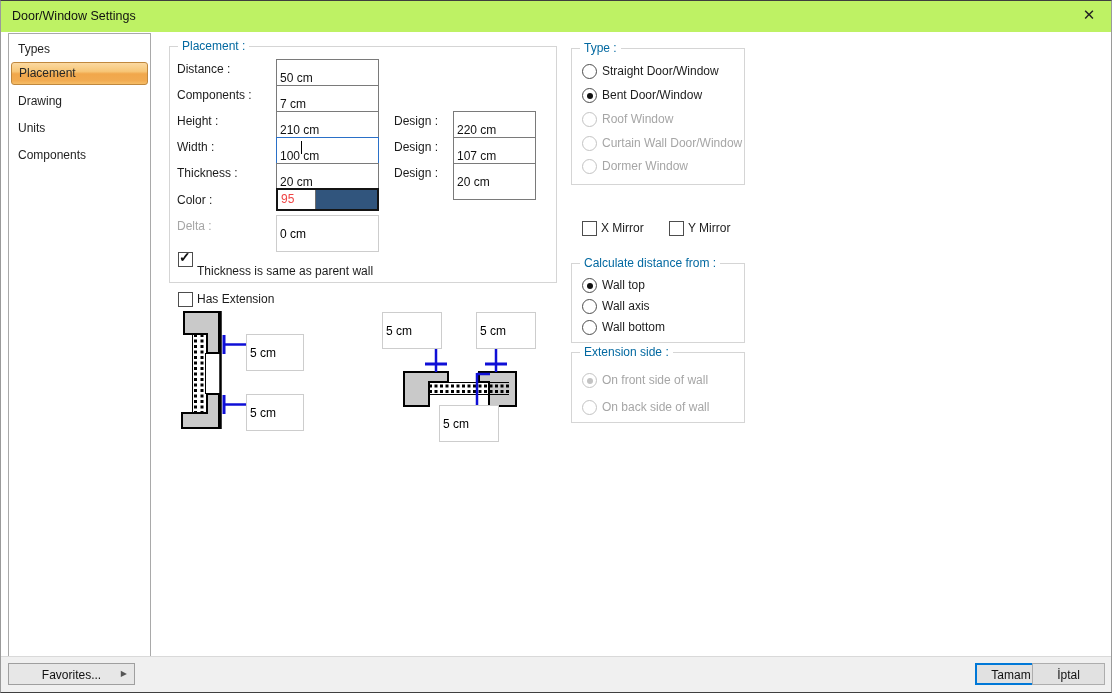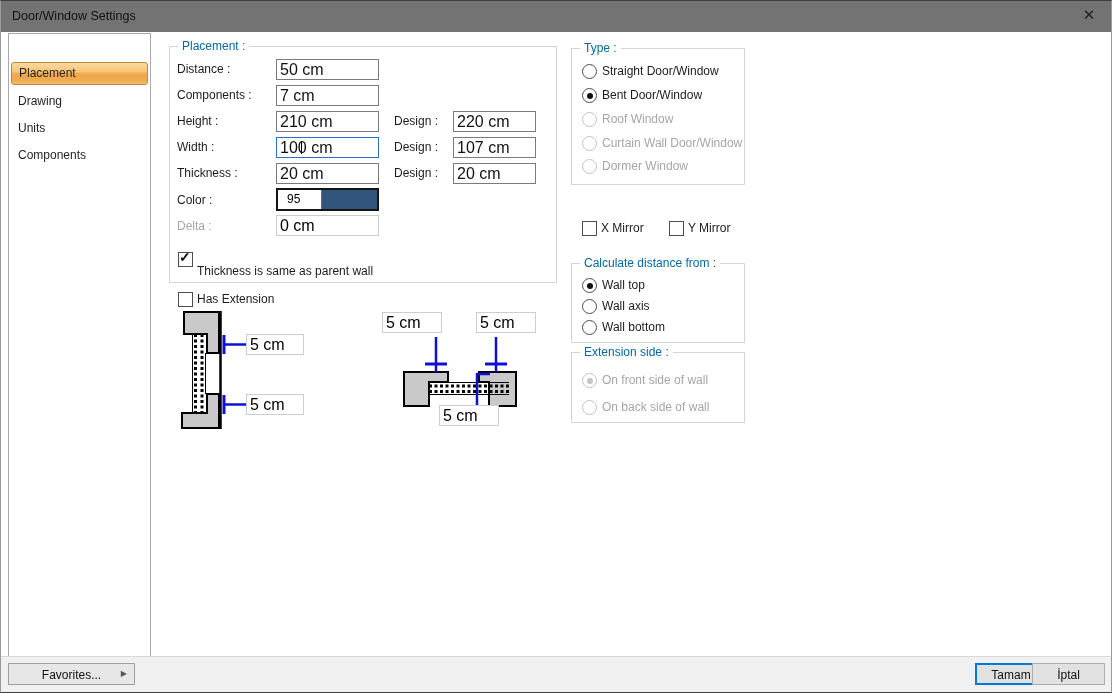--- a/index.html
+++ b/index.html
@@ -2,45 +2,45 @@
 <html><head>
 <meta charset="utf-8">
 <style>
   html,body{margin:0;padding:0;background:#d8d8d8;}
   .dialog{
     position:relative;width:1110px;height:691px;background:#ffffff;
     border:1px solid #9a9a9a;border-top-color:#3f3f3f;border-bottom-color:#3f3f3f;
     font-family:"Liberation Sans",sans-serif;font-size:12px;color:#1c1c1c;overflow:hidden;
   }
   
-  .titlebar{position:absolute;left:0;top:0;right:0;height:31px;background:#737373;}
+  .titlebar{position:absolute;left:0;top:0;right:0;height:31px;background:#bef264;}
   .title{position:absolute;left:11px;top:8px;font-size:12.5px;color:#111;}
   .close{position:absolute;right:13px;top:5px;font-size:15px;color:#222;width:18px;text-align:center;}
   
   .sidebar{position:absolute;left:7px;top:32px;width:141px;height:622px;border:1px solid #a9a9a9;background:#fff;}
   .side-item{position:absolute;left:2px;right:2px;height:24px;line-height:24px;padding-left:7px;color:#1f1f1f;}
   .side-item.selected{
     border:1px solid #c0883e;border-radius:3px;height:21px;line-height:21px;
     background:linear-gradient(180deg,#fbd9a1 0%,#f7c677 40%,#f1a74b 52%,#f1aa50 82%,#f6bd66 100%);
     color:#262626;
   }
   
   .gbox{position:absolute;border:1px solid #d5d5d5;}
   .gb-label{position:absolute;top:-8px;left:8px;background:#fff;padding:0 4px;white-space:nowrap;color:#0369a1;}
   
   .flabel{position:absolute;height:20px;line-height:20px;white-space:nowrap;}
   .tinput{
     position:absolute;height:19px;border:1px solid #7a7a7a;background:#fff;
-    font-family:"Liberation Sans",sans-serif;font-size:16px;color:#111;padding:0 3px;margin:0;
+    font-family:"Liberation Sans",sans-serif;font-size:12px;color:#111;padding:8px 3px;margin:0;
   }
   .tinput.focused{border-color:#2a70c8;}
   .tinput.disabled{border-color:#cdcdcd;color:#000000;}
   .caret{position:absolute;width:1px;height:13px;background:#000;}
   .colorctl{position:absolute;border:2px solid #141414;background:#fff;display:flex;align-items:stretch;}
-  .colorctl .cnum{width:34px;background:#fff;border-right:1px solid #6d6d6d;line-height:19px;padding-left:9px;color:#000000;}
+  .colorctl .cnum{width:34px;background:#fff;border-right:1px solid #6d6d6d;line-height:19px;padding-left:3px;color:#ef4444;}
   .colorctl .cswatch{flex:1;}
   
   .cb{position:absolute;width:13px;height:13px;border:1px solid #4d4d4d;background:#fff;}
   .cb .check-glyph{position:absolute;left:0px;top:-4px;font-size:14px;font-weight:bold;color:#101010;}
   .radio{position:absolute;width:13px;height:13px;border:1px solid #4d4d4d;border-radius:50%;background:#fff;}
   .radio.checked::after{content:"";position:absolute;left:3.5px;top:3.5px;width:6px;height:6px;border-radius:50%;background:#101010;}
   .radio.disabled{border-color:#c3c3c3;}
   .radio.disabled.checked::after{background:#c3c3c3;}
   .dis{color:#a6a6a6;}
   
@@ -58,20 +58,21 @@
 <body>
 
 <div class="dialog">
 
   <div class="titlebar">
     <span class="title">Door/Window Settings</span>
     <span class="close">✕</span>
   </div>
 
   <div class="sidebar">
+    <div class="side-item" style="top:3px">Types</div>
     <div class="side-item selected" style="top:28px">Placement</div>
     <div class="side-item" style="top:55px">Drawing</div>
     <div class="side-item" style="top:82px">Units</div>
     <div class="side-item" style="top:109px">Components</div>
   </div>
 
   <div class="gbox" style="left:168px;top:45px;width:386px;height:235px">
     <span class="gb-label">Placement :</span>
   </div>
 

